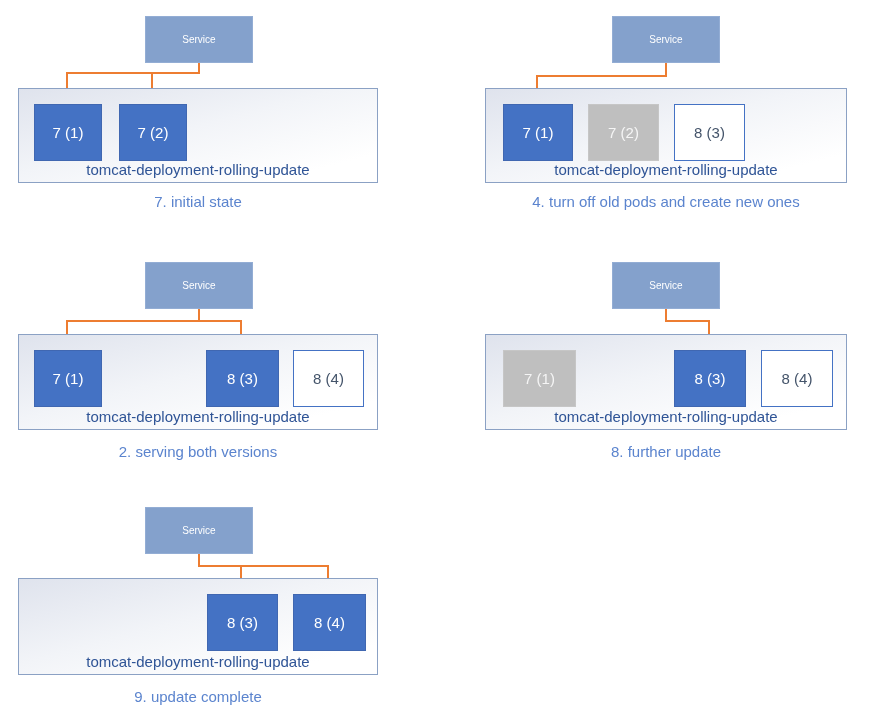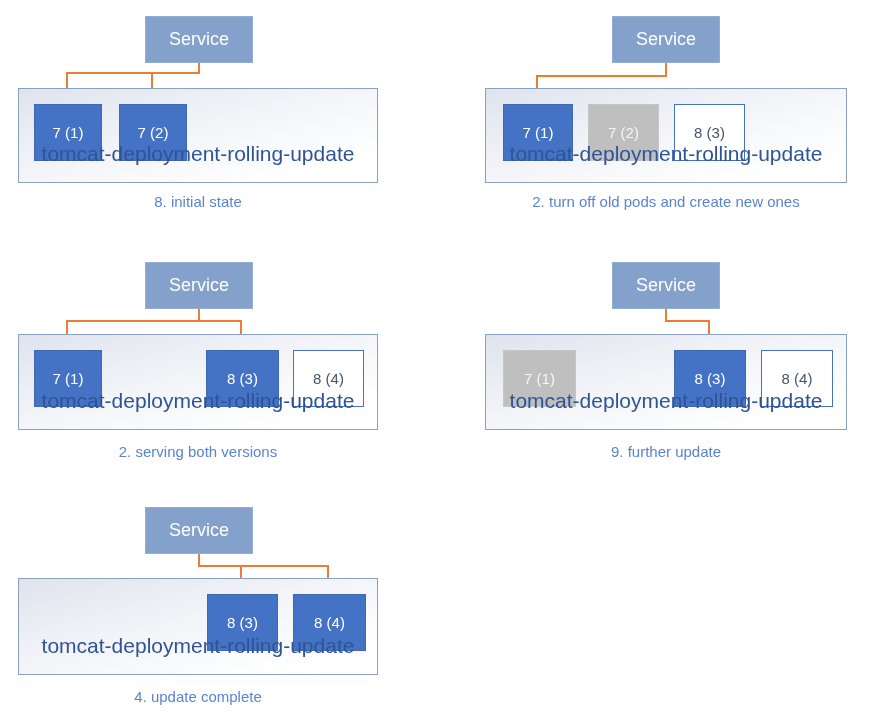--- a/index.html
+++ b/index.html
@@ -25,36 +25,36 @@
     position: absolute;
     width: 108px;
     height: 47px;
     background: #84A1CC;
     border: 1px solid #93ADD4;
     box-sizing: border-box;
     display: flex;
     align-items: center;
     justify-content: center;
     color: #ffffff;
-    font-size: 18px;
+    font-size: 10px;
   }
   .deployment {
     position: absolute;
     background: linear-gradient(to bottom right, #DFE3ED 0%, #F2F4F8 45%, #FFFFFF 85%);
     border: 1px solid #8BA1C4;
     box-sizing: border-box;
   }
   .dep-label {
     position: absolute;
     left: 0;
     right: 0;
-    bottom: 16px;
+    bottom: 4px;
     text-align: center;
     color: #2F5496;
-    font-size: 21px;
+    font-size: 15px;
   }
   .pod {
     position: absolute;
     height: 57px;
     box-sizing: border-box;
     display: flex;
     align-items: center;
     justify-content: center;
     font-size: 15px;
   }
@@ -105,34 +105,34 @@
 
   <section>
     <div class="service" style="left:145px;top:16px;">
       <span>Service</span>
     </div>
     <div class="deployment" style="left:18px;top:88px;width:360px;height:95px;">
       <div class="pod active" style="left:15px;top:15px;width:68px;">7 (1)</div>
       <div class="pod active" style="left:100px;top:15px;width:68px;">7 (2)</div>
       <div class="dep-label">tomcat-deployment-rolling-update</div>
     </div>
-    <div class="caption" style="left:18px;top:193px;width:360px;">8. initial state</div>
+    <div class="caption" style="left:18px;top:193px;width:360px;">7. initial state</div>
   </section>
 
   <section>
     <div class="service" style="left:612px;top:16px;">
       <span>Service</span>
     </div>
     <div class="deployment" style="left:485px;top:88px;width:362px;height:95px;">
       <div class="pod active" style="left:17px;top:15px;width:70px;">7 (1)</div>
       <div class="pod stopped" style="left:102px;top:15px;width:71px;">7 (2)</div>
       <div class="pod new" style="left:188px;top:15px;width:71px;">8 (3)</div>
       <div class="dep-label">tomcat-deployment-rolling-update</div>
     </div>
-    <div class="caption" style="left:485px;top:193px;width:362px;">2. turn off old pods and create new ones</div>
+    <div class="caption" style="left:485px;top:193px;width:362px;">4. turn off old pods and create new ones</div>
   </section>
 
   <section>
     <div class="service" style="left:145px;top:262px;">
       <span>Service</span>
     </div>
     <div class="deployment" style="left:18px;top:334px;width:360px;height:96px;">
       <div class="pod active" style="left:15px;top:15px;width:68px;">7 (1)</div>
       <div class="pod active" style="left:187px;top:15px;width:73px;">8 (3)</div>
       <div class="pod new" style="left:274px;top:15px;width:71px;">8 (4)</div>
@@ -144,28 +144,28 @@
   <section>
     <div class="service" style="left:612px;top:262px;">
       <span>Service</span>
     </div>
     <div class="deployment" style="left:485px;top:334px;width:362px;height:96px;">
       <div class="pod stopped" style="left:17px;top:15px;width:73px;">7 (1)</div>
       <div class="pod active" style="left:188px;top:15px;width:72px;">8 (3)</div>
       <div class="pod new" style="left:275px;top:15px;width:72px;">8 (4)</div>
       <div class="dep-label">tomcat-deployment-rolling-update</div>
     </div>
-    <div class="caption" style="left:485px;top:443px;width:362px;">9. further update</div>
+    <div class="caption" style="left:485px;top:443px;width:362px;">8. further update</div>
   </section>
 
   <section>
     <div class="service" style="left:145px;top:507px;">
       <span>Service</span>
     </div>
     <div class="deployment" style="left:18px;top:578px;width:360px;height:97px;">
       <div class="pod active" style="left:188px;top:15px;width:71px;">8 (3)</div>
       <div class="pod active" style="left:274px;top:15px;width:73px;">8 (4)</div>
       <div class="dep-label">tomcat-deployment-rolling-update</div>
     </div>
-    <div class="caption" style="left:18px;top:688px;width:360px;">4. update complete</div>
+    <div class="caption" style="left:18px;top:688px;width:360px;">9. update complete</div>
   </section>
 
 </div>
 
 </body></html>

